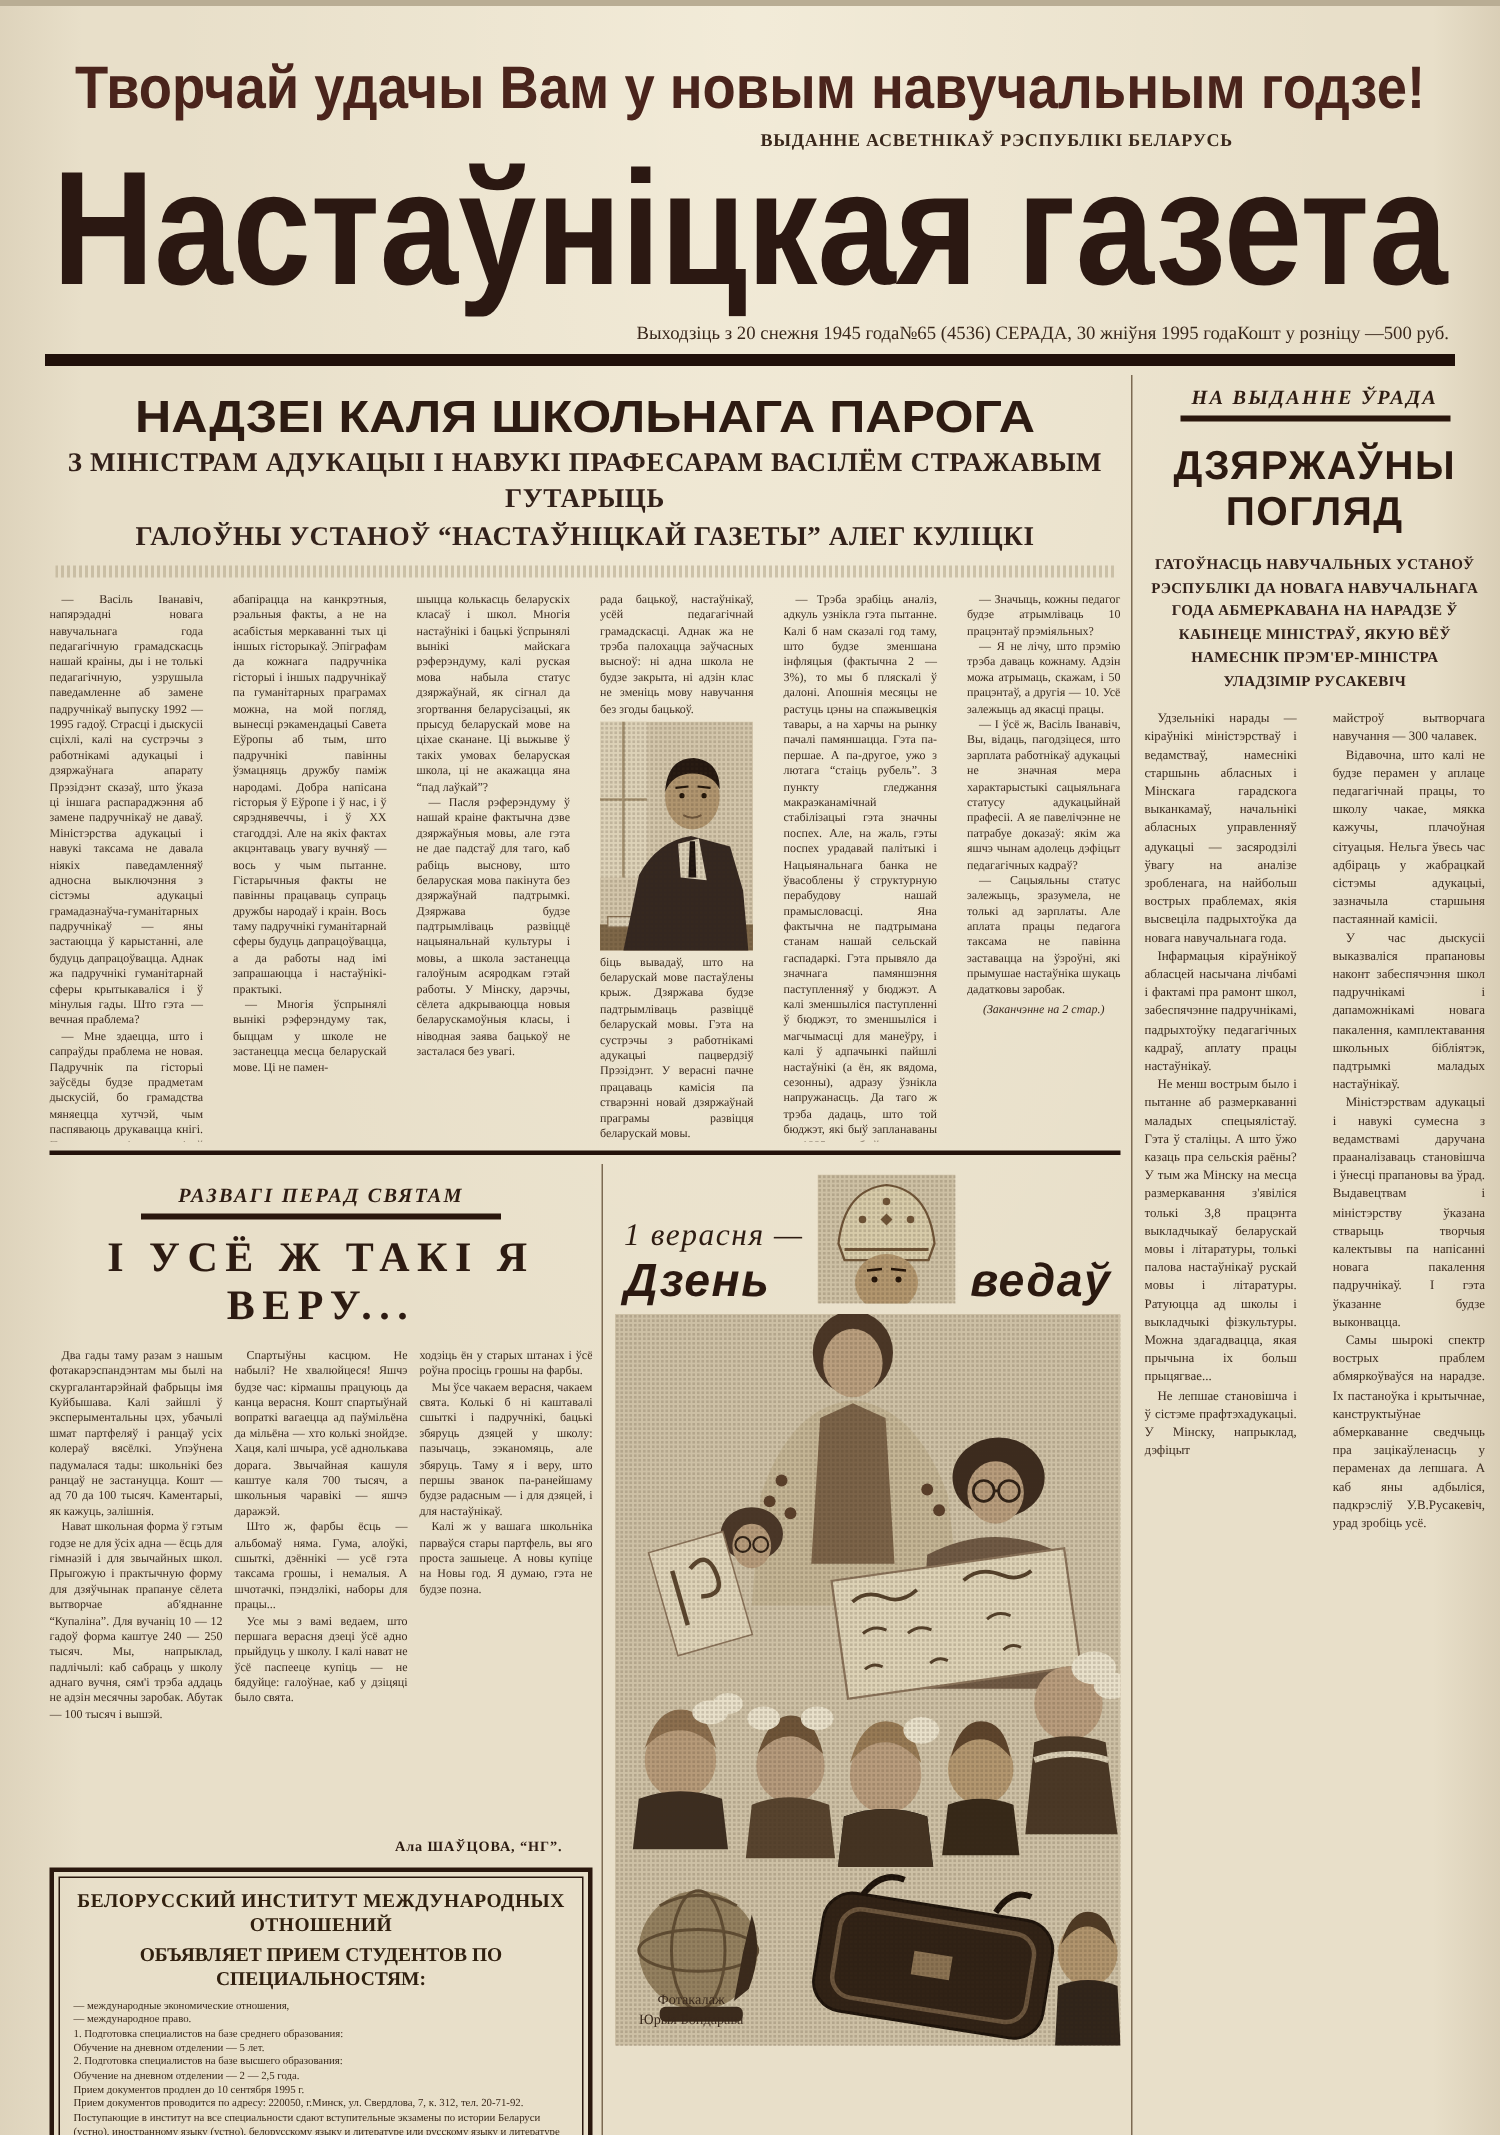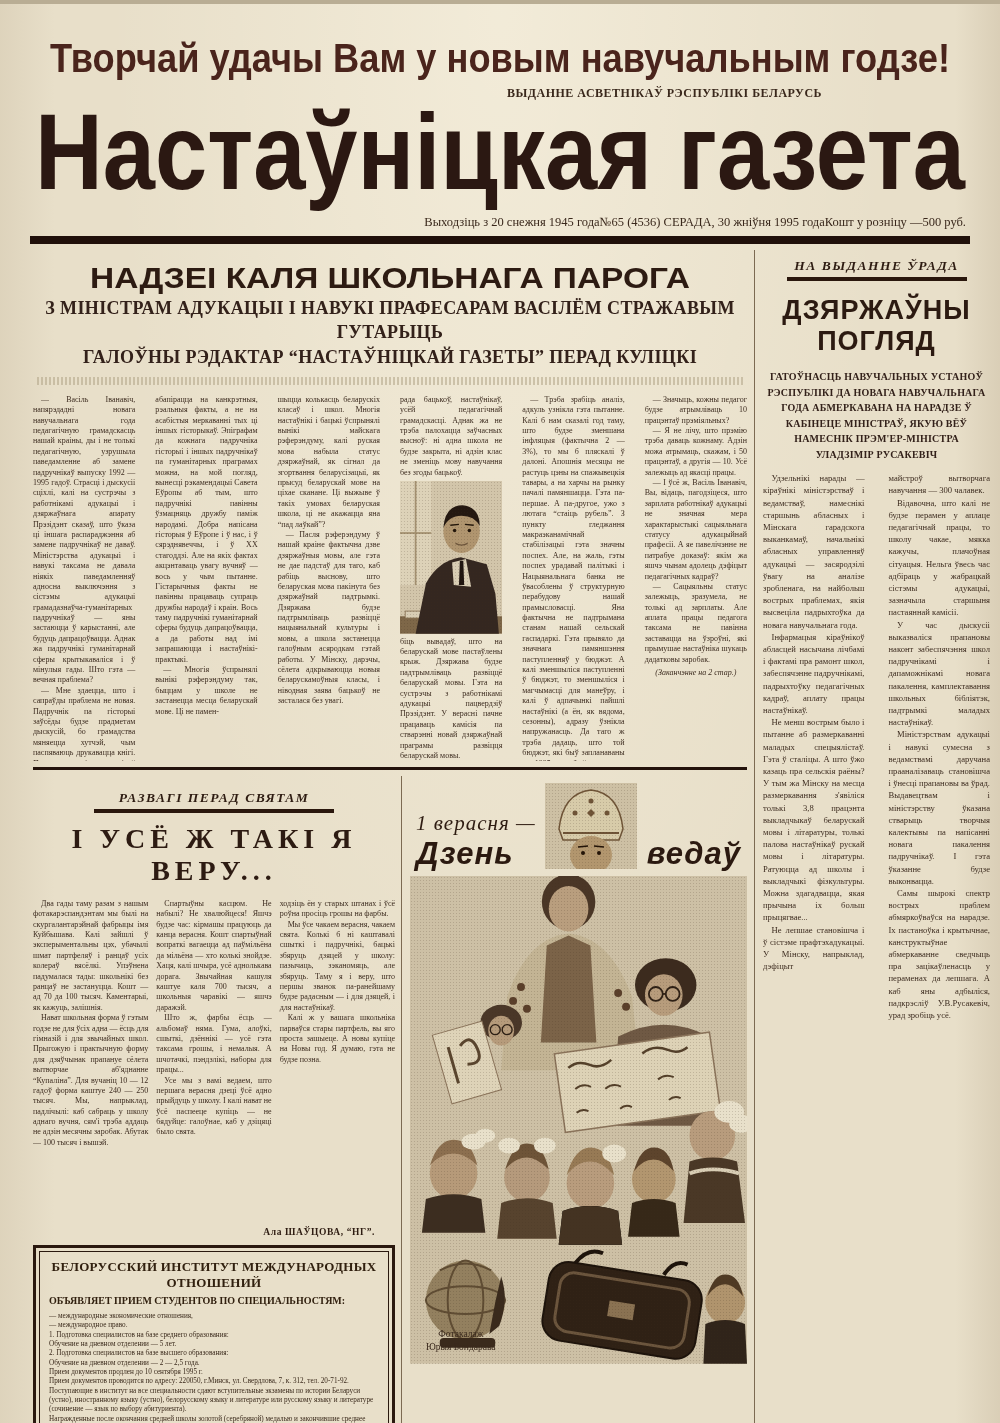--- a/index.html
+++ b/index.html
@@ -42,21 +42,21 @@
   .kicker-bar{height:4px;background:#2a170d;margin:3px auto 0 auto;}
   .essay .kicker-bar{width:240px;}
   .rightcol .kicker-bar{width:180px;}
   .essay-headline{text-align:center;font-weight:bold;font-size:28px;letter-spacing:5px;color:#2d1b12;margin:10px 0 12px 0;}
   .ecols{display:flex;gap:8px;height:322px;overflow:hidden;}
   .ecols .col{flex:1 1 0;min-width:0;}
   .signature{text-align:right;font-weight:bold;font-size:9.5px;letter-spacing:.6px;padding-right:20px;margin:6px 0 2px 0;color:#2e1c12;}
   .adbox{border:3px solid #2a180e;padding:3px;margin-top:8px;height:248px;overflow:hidden;}
   .adbox-inner{border:1px solid #2a180e;height:100%;box-sizing:border-box;padding:7px 9px;}
   .ad-title1{text-align:center;font-weight:bold;font-size:13px;color:#31200f;letter-spacing:.3px;}
-  .ad-title2{text-align:left;font-weight:bold;font-size:10px;color:#31200f;margin-top:4px;}
+  .ad-title2{text-align:center;font-weight:bold;font-size:13px;color:#31200f;margin-top:4px;}
   .ad-body{white-space:pre-line;font-size:7.2px;line-height:1.3;margin-top:6px;color:#3a291b;text-align:left;}
   .kd-headrow{display:flex;justify-content:space-between;align-items:flex-end;padding:4px 6px 0 6px;font-style:italic;}
   .kd-left{display:flex;flex-direction:column;}
   .kd-kicker{font-size:21px;color:#2e1c12;letter-spacing:1px;}
   .kd-word{font-family:"Liberation Sans",sans-serif;font-weight:bold;font-size:31px;color:#2b1910;letter-spacing:1px;}
   .kd-word-right{margin-top:28px;}
   .collage-wrap{position:relative;margin-top:4px;}
   .caption{position:absolute;left:16px;bottom:10px;text-align:center;font-size:9.5px;line-height:1.35;color:#3a291d;}
   .ctrl-headline{text-align:center;font-family:Liberation Sans, sans-serif;font-weight:bold;font-size:27px;letter-spacing:1px;color:#2c1a11;line-height:1.15;}
   .ctrl-lead{font-weight:bold;font-size:10px;line-height:1.55;text-align:center;color:#33211a;margin:12px 2px 10px 2px;letter-spacing:.2px;}
@@ -90,21 +90,21 @@
   </div>
 
   <div class="mainrow">
 
     <div class="leftmain">
 
       <svg class="iv-headline-svg" width="700" height="38" viewBox="0 0 700 38">
         <text x="350" y="30" text-anchor="middle" textLength="600" lengthAdjust="spacingAndGlyphs" font-family="'Liberation Sans', sans-serif" font-weight="bold" font-size="30" fill="#2d1b12">НАДЗЕІ КАЛЯ ШКОЛЬНАГА ПАРОГА</text>
       </svg>
       <div class="subhead">З МІНІСТРАМ АДУКАЦЫІ І НАВУКІ ПРАФЕСАРАМ ВАСІЛЁМ СТРАЖАВЫМ ГУТАРЫЦЬ</div>
-      <div class="subhead">ГАЛОЎНЫ РЭДАКТАР “НАСТАЎНІЦКАЙ ГАЗЕТЫ” ПЕРАД КУЛІЦКІ</div>
+      <div class="subhead">ГАЛОЎНЫ УСТАНОЎ “НАСТАЎНІЦКАЙ ГАЗЕТЫ” АЛЕГ КУЛІЦКІ</div>
       <div class="dotband"></div>
 
       <div class="ibody">
         <div class="col">
           <div class="coltext"> — Васіль Іванавіч, напярэдадні новага навучальнага года педагагічную грамадскасць нашай краіны, ды і не толькі педагагічную, узрушыла паведамленне аб замене падручнікаў выпуску 1992 — 1995 гадоў. Страсці і дыскусіі сціхлі, калі на сустрэчы з работнікамі адукацыі і дзяржаўнага апарату Прэзідэнт сказаў, што ўказа ці іншага распараджэння аб замене падручнікаў не даваў. Міністэрства адукацыі і навукі таксама не давала ніякіх паведамленняў адносна выключэння з сістэмы адукацыі грамадазнаўча-гуманітарных падручнікаў — яны застаюцца ў карыстанні, але будуць дапрацоўвацца. Аднак жа падручнікі гуманітарнай сферы крытыкаваліся і ў мінулыя гады. Што гэта — вечная праблема?
  — Мне здаецца, што і сапраўды праблема не новая. Падручнік па гісторыі заўсёды будзе прадметам дыскусій, бо грамадства мяняецца хутчэй, чым паспяваюць друкавацца кнігі. Пры стварэнні падручнікаў трэба</div>
         </div>
         <div class="col">
           <div class="coltext">абапірацца на канкрэтныя, рэальныя факты, а не на асабістыя меркаванні тых ці іншых гісторыкаў. Эпіграфам да кожнага падручніка гісторыі і іншых падручнікаў па гуманітарных праграмах можна, на мой погляд, вынесці рэкамендацыі Савета Еўропы аб тым, што падручнікі павінны ўзмацняць дружбу паміж народамі. Добра напісана гісторыя ў Еўропе і ў нас, і ў сярэднявеччы, і ў XX стагоддзі. Але на якіх фактах акцэнтаваць увагу вучняў — вось у чым пытанне. Гістарычныя факты не павінны працаваць супраць дружбы народаў і краін. Вось таму падручнікі гуманітарнай сферы будуць дапрацоўвацца, а да работы над імі запрашаюцца і настаўнікі-практыкі.
  — Многія ўспрынялі вынікі рэферэндуму так, быццам у школе не застанецца месца беларускай мове. Ці не памен-</div>

